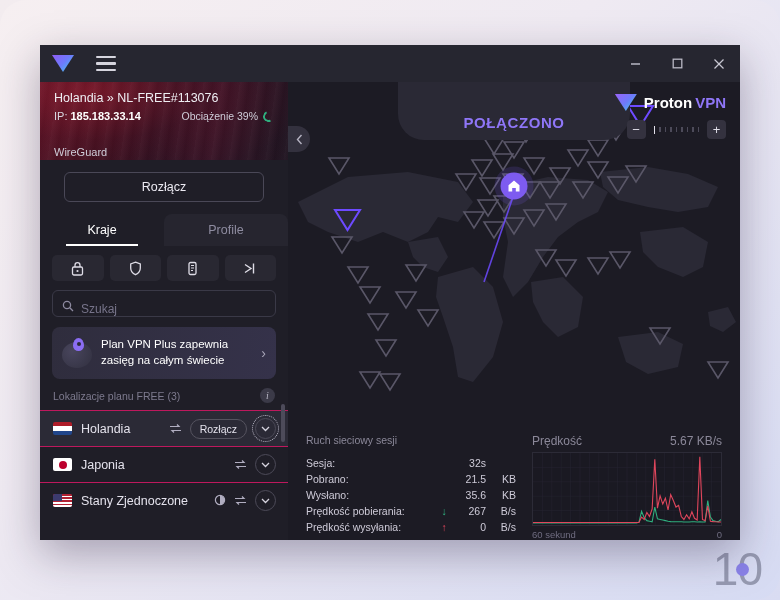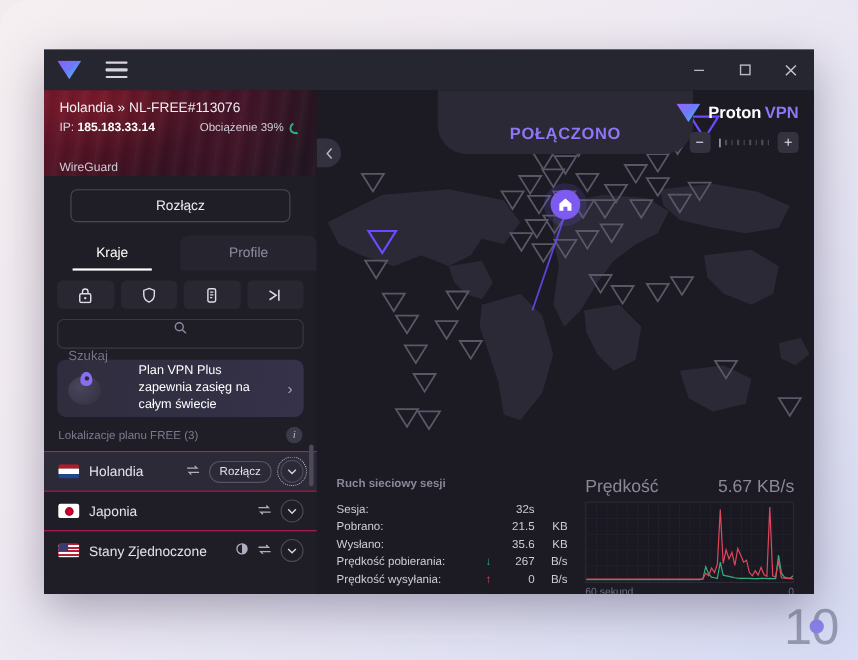--- a/index.html
+++ b/index.html
@@ -114,21 +114,21 @@
   #iconbar { display: flex; gap: 6px; padding: 9px 12px 0 12px; }
   .ibtn {
     flex: 1; height: 26px; background: #292832; border-radius: 5px;
     display: flex; align-items: center; justify-content: center; cursor: pointer;
   }
   .ibtn svg { display: block; }
 
   #search-wrap { padding: 9px 12px 0 12px; }
   #search-box {
     height: 27px; border: 1px solid #3a3947; border-radius: 6px;
-    display: flex; align-items: center; padding: 0 9px; gap: 7px; flex-direction: column;
+    display: flex; align-items: flex-end; padding: 0 9px; gap: 7px;
   }
   #search-input {
     background: transparent; border: none; outline: none;
     color: #cfccd8; font-size: 12px; width: 100%;
     font-family: "Liberation Sans", sans-serif;
   }
   #search-input::placeholder { color: #77748a; }
 
   #promo {
     margin: 10px 12px 0 12px; height: 52px; border-radius: 8px;
@@ -142,21 +142,21 @@
     opacity: .9;
   }
   .promo-globe .pin {
     position: absolute; left: 11px; top: 0px; width: 11px; height: 13px;
     background: #8b6df3; border-radius: 50% 50% 50% 50%/60% 60% 40% 40%;
   }
   .promo-globe .pin::after {
     content:""; position:absolute; left:3.5px; top:3.5px; width:4px; height:4px;
     border-radius:50%; background:#2b2a39;
   }
-  .promo-text { color: #ffffff; font-size: 11.5px; line-height: 1.35; flex: 1; margin-left: 25px; }
+  .promo-text { color: #ffffff; font-size: 11.5px; line-height: 1.35; flex: 1; }
   .promo-chev { color: #a8a5b8; font-size: 14px; }
 
   #free-head {
     display: flex; align-items: center; padding: 9px 13px 7px 13px;
   }
   #free-head .t { color: #7d7a8e; font-size: 10.5px; }
   #free-head .i {
     margin-left: auto; width: 15px; height: 15px; border-radius: 50%;
     background: #3b3a48; color: #b9b7c6; font-size: 10px; font-style: italic;
     display: flex; align-items: center; justify-content: center; cursor: pointer;
@@ -245,31 +245,31 @@
     color: #e2e0ea; font-size: 13px; display: flex; align-items: center;
     justify-content: center; cursor: pointer; line-height: 1;
   }
   #ztrack { display: flex; align-items: center; gap: 4px; padding: 0 4px; }
   #ztrack i { display: block; width: 1.5px; height: 5px; background: #4d4b5a; }
   #ztrack i.on { background: #e2e0ea; height: 8px; }
 
   
   #stats { position: relative; height: 118px; display: flex; padding: 12px 16px 0 18px; gap: 16px; }
   #stats-left { width: 210px; }
-  .st-title { color: #8b8899; font-size: 10.5px; font-weight: bold; margin-bottom: 9px; }
+  .st-title { color: #8b8899; font-size: 10.5px; font-weight: normal; margin-bottom: 9px; }
   .st-row { display: flex; align-items: center; font-size: 10.5px; color: #cecbd8; height: 16px; }
   .st-row .lbl { flex: 1; }
   .st-row .arrow { width: 12px; text-align: center; }
   .st-row .arrow.dn { color: #2fae7e; }
   .st-row .arrow.up { color: #e0465c; }
   .st-row .val { width: 36px; text-align: right; }
   .st-row .unit { width: 30px; text-align: right; color: #cecbd8; }
 
   #chart-wrap { flex: 1; padding-right: 2px; }
-  #chart-head { display: flex; font-size: 16px; color: #8b8899; margin-bottom: 4px; }
+  #chart-head { display: flex; font-size: 12px; color: #8b8899; margin-bottom: 4px; }
   #chart-head .cv { margin-left: auto; color: #8b8899; }
   #chart-box { position: relative; height: 74px; background: #1a1922; border: 1px solid #2c2b37; }
   #chart-foot { display: flex; font-size: 9.5px; color: #6f6c80; margin-top: 3px; }
   #chart-foot .r { margin-left: auto; }
 </style>
 </head>
 <body>
 
 <div id="page">
 

